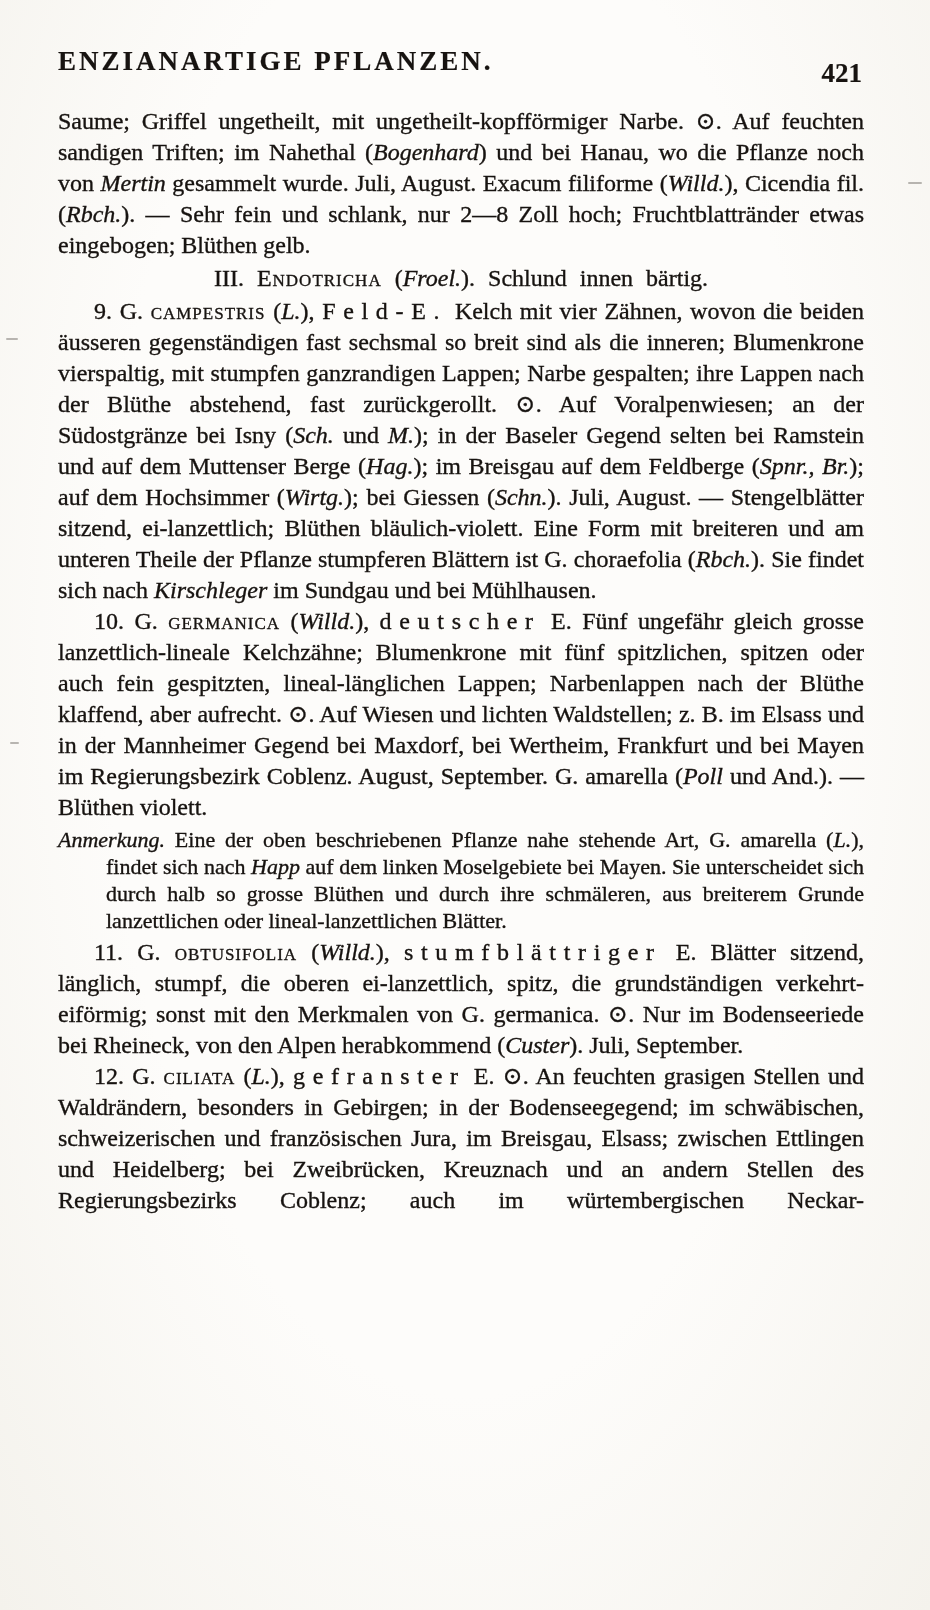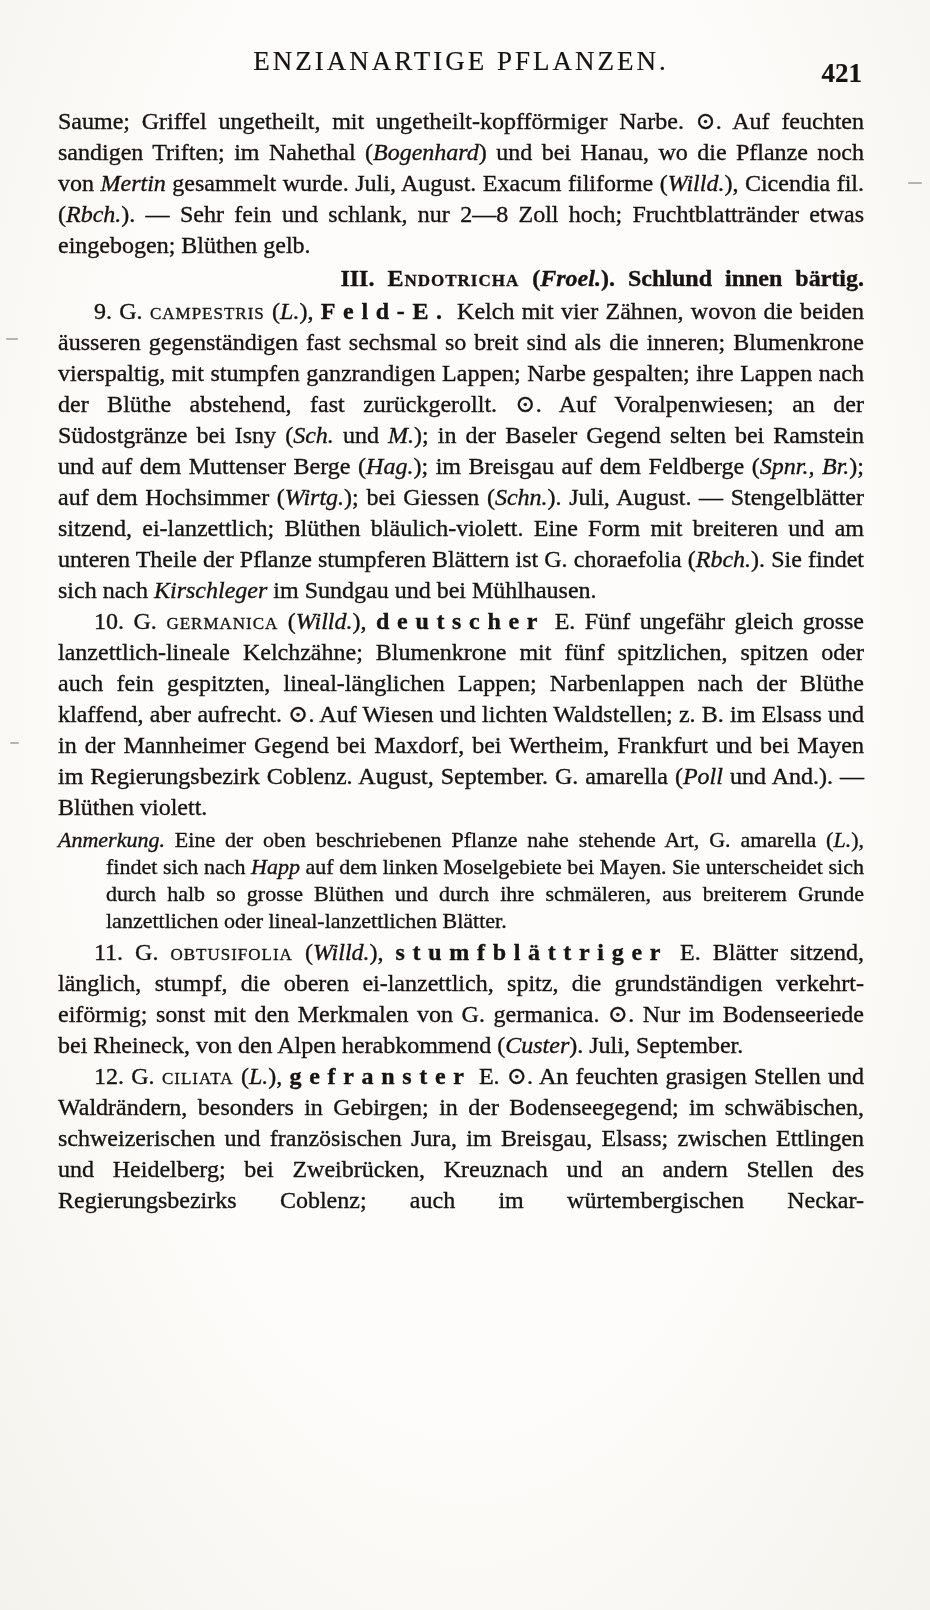--- a/index.html
+++ b/index.html
@@ -18,23 +18,22 @@
     color: #171310;
     font-family: "Liberation Serif", "DejaVu Serif", serif;
     overflow: hidden;
   }
   .page-header {
     position: relative;
     height: 42px;
     margin-bottom: 18px;
   }
   .running-title {
-    text-align: center;
     font-size: 27px;
-    font-weight: 400;
+    font-weight: 700;
     letter-spacing: 3px;
     -webkit-text-stroke: 0.2px #171310;
   }
   .page-number {
     position: absolute;
     right: 2px;
     top: 12px;
     font-size: 27px;
     font-weight: 700;
     -webkit-text-stroke: 0.2px #171310;
@@ -43,41 +42,40 @@
     font-size: 24px;
     line-height: 31px;
     text-align: justify;
     hyphens: auto;
     -webkit-text-stroke: 0.35px #171310;
   }
   .para { margin: 0; }
   .para.continuation { text-indent: 0; }
   .para.body { text-indent: 36px; }
   .para.heading-center {
-    text-align: right;
+    text-align: center;
     text-indent: 0;
     word-spacing: 7px;
     margin: 2px 0;
-    font-weight: bold;
   }
   .para.heading-inline {
     text-indent: 36px;
     margin: 4px 0 2px 0;
   }
   .para.note {
     font-size: 22px;
     line-height: 27px;
     padding-left: 48px;
     text-indent: -48px;
     margin: 3px 0;
   }
   .para.runover { text-align-last: justify; }
   .seg-i { font-style: italic; }
   .seg-sc { font-variant: small-caps; letter-spacing: 1px; }
-  .seg-sp { letter-spacing: 0.32em; font-weight: bold; }
+  .seg-sp { letter-spacing: 0.32em; }
   .seg-sym { font-family: "DejaVu Serif", "DejaVu Sans", serif; }
   
   .artifact {
     position: absolute;
     background: rgba(60, 55, 48, 0.35);
     border-radius: 1px;
   }
   .artifact.a1 { right: 8px; top: 182px; width: 14px; height: 2px; }
   .artifact.a2 { left: 6px; top: 338px; width: 12px; height: 2px; }
   .artifact.a3 { left: 10px; top: 742px; width: 9px; height: 2px; }

